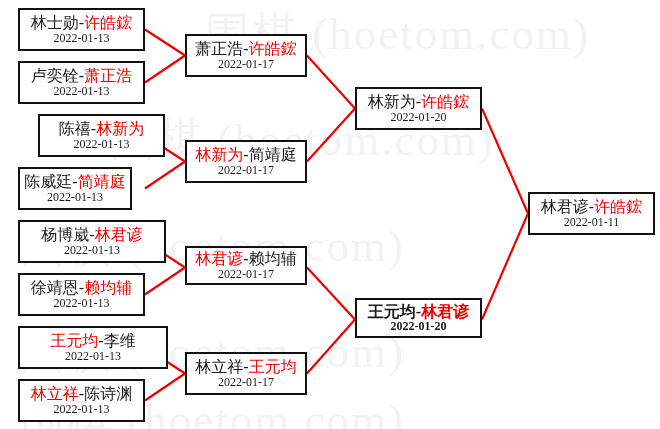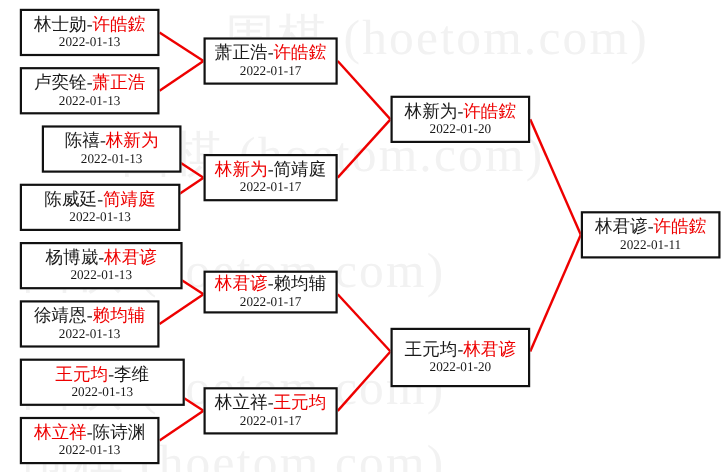--- a/index.html
+++ b/index.html
@@ -109,21 +109,21 @@
         <div class="match-date">2022-01-13</div>
       </div>
       <div class="match-box" style="left: 18px; top: 61px; width: 127px; height: 43px; border-color: rgb(17, 17, 17);">
         <div class="match-players"><span class="p-lose" style="color: rgb(26, 26, 26); margin-top: 48px;">卢奕铨</span><span class="sep">-</span><span class="p-win" style="color: rgb(238, 0, 0);">萧正浩</span></div>
         <div class="match-date">2022-01-13</div>
       </div>
       <div class="match-box" style="left: 18px; top: 114px; width: 127px; height: 43px; border-color: rgb(17, 17, 17); margin-left: 20px;">
         <div class="match-players"><span class="p-lose" style="color: rgb(26, 26, 26);">陈禧</span><span class="sep">-</span><span class="p-win" style="color: rgb(238, 0, 0);">林新为</span></div>
         <div class="match-date">2022-01-13</div>
       </div>
-      <div class="match-box" style="left: 18px; top: 167px; width: 146px; height: 43px; border-color: rgb(17, 17, 17);">
+      <div class="match-box" style="left: 18px; top: 167px; width: 114px; height: 43px; border-color: rgb(17, 17, 17);">
         <div class="match-players"><span class="p-lose" style="color: rgb(26, 26, 26);">陈威廷</span><span class="sep">-</span><span class="p-win" style="color: rgb(238, 0, 0);">简靖庭</span></div>
         <div class="match-date">2022-01-13</div>
       </div>
       <div class="match-box" style="left: 18px; top: 220px; width: 148px; height: 43px; border-color: rgb(17, 17, 17);">
         <div class="match-players"><span class="p-lose" style="color: rgb(26, 26, 26);">杨博崴</span><span class="sep">-</span><span class="p-win" style="color: rgb(238, 0, 0);">林君谚</span></div>
         <div class="match-date">2022-01-13</div>
       </div>
       <div class="match-box" style="left: 18px; top: 273px; width: 127px; height: 43px; border-color: rgb(17, 17, 17);">
         <div class="match-players"><span class="p-lose" style="color: rgb(26, 26, 26);">徐靖恩</span><span class="sep">-</span><span class="p-win" style="color: rgb(238, 0, 0);">赖均辅</span></div>
         <div class="match-date">2022-01-13</div>
@@ -149,21 +149,21 @@
         <div class="match-date">2022-01-17</div>
       </div>
       <div class="match-box" style="left: 185px; top: 352px; width: 122px; height: 43px; border-color: rgb(17, 17, 17);">
         <div class="match-players"><span class="p-lose" style="color: rgb(26, 26, 26);">林立祥</span><span class="sep">-</span><span class="p-win" style="color: rgb(238, 0, 0);">王元均</span></div>
         <div class="match-date">2022-01-17</div>
       </div>
       <div class="match-box" style="left: 355px; top: 87px; width: 127px; height: 43px; border-color: rgb(17, 17, 17);">
         <div class="match-players"><span class="p-lose" style="color: rgb(26, 26, 26);">林新为</span><span class="sep">-</span><span class="p-win" style="color: rgb(238, 0, 0);">许皓鋐</span></div>
         <div class="match-date">2022-01-20</div>
       </div>
-      <div class="match-box" style="left: 355px; top: 298px; width: 127px; height: 54px; border-color: rgb(17, 17, 17);">
+      <div class="match-box" style="left: 355px; top: 298px; width: 127px; height: 40px; border-color: rgb(17, 17, 17); font-weight: bold;">
         <div class="match-players"><span class="p-lose" style="color: rgb(26, 26, 26);">王元均</span><span class="sep">-</span><span class="p-win" style="color: rgb(238, 0, 0);">林君谚</span></div>
         <div class="match-date">2022-01-20</div>
       </div>
       <div class="match-box" style="left: 528px; top: 192px; width: 127px; height: 43px; border-color: rgb(17, 17, 17);">
         <div class="match-players"><span class="p-lose" style="color: rgb(26, 26, 26);">林君谚</span><span class="sep">-</span><span class="p-win" style="color: rgb(238, 0, 0);">许皓鋐</span></div>
         <div class="match-date">2022-01-11</div>
       </div>
     </div>
 
 </div>

